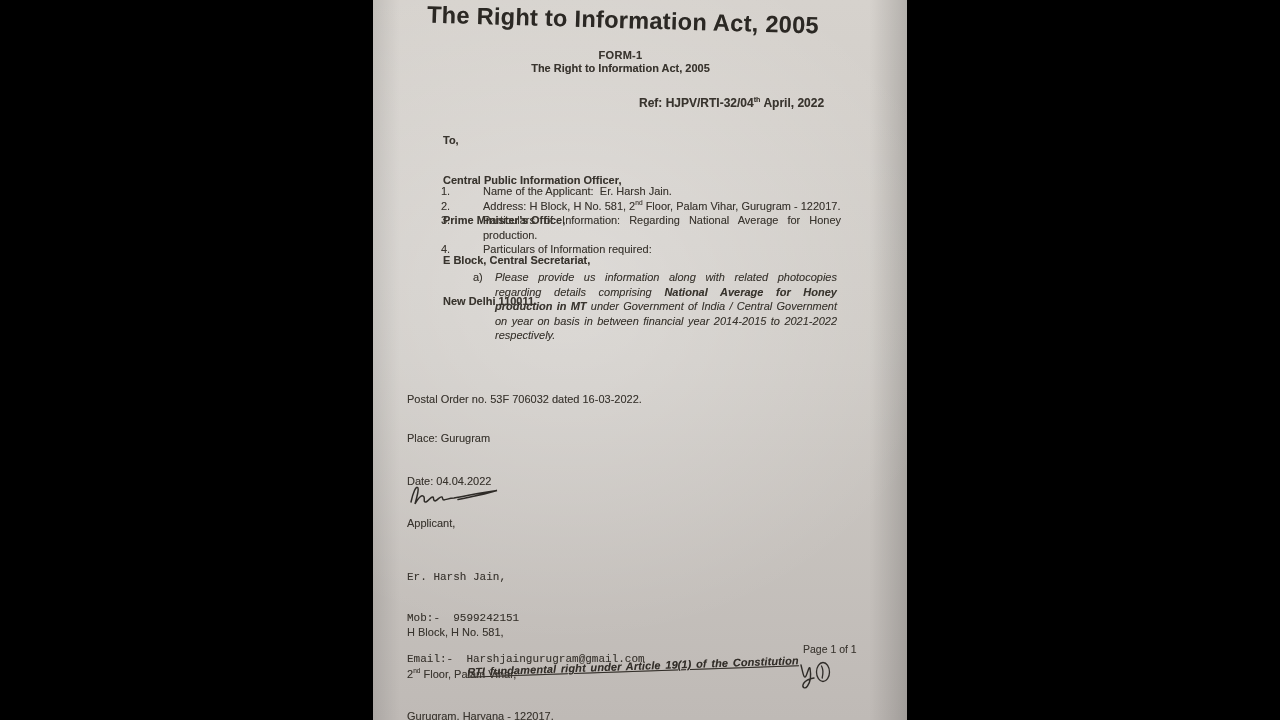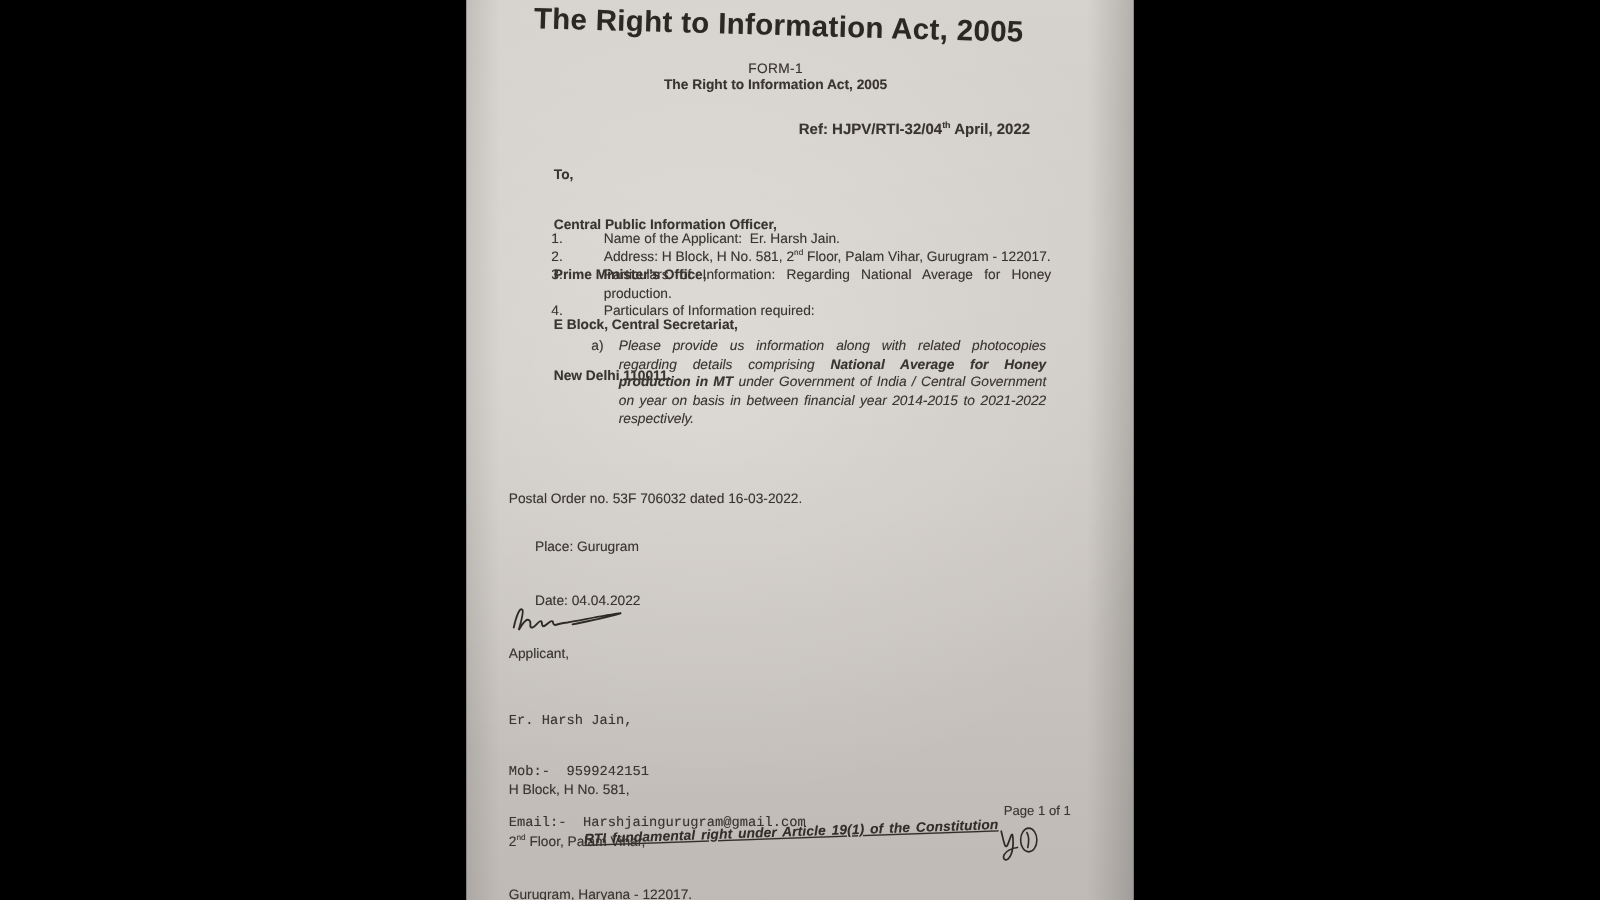--- a/index.html
+++ b/index.html
@@ -29,21 +29,21 @@
   .doc-title {
     top: 7px; left: 28px; width: 444px;
     text-align: center;
     font-size: 23.5px; font-weight: bold; letter-spacing: 0.3px;
     transform: rotate(1.6deg);
     color: #2b2824;
     white-space: nowrap;
   }
   .form-head { top: 49px; left: 30px; width: 435px; text-align: center; line-height: 12.6px; }
   .form-head div { position: static; }
-  .form-head .fh-form  { font-size: 11px; font-weight: normal; letter-spacing: 0.3px; }
+  .form-head .fh-form  { font-size: 11px; font-weight: bold; letter-spacing: 0.3px; }
   .form-head .fh-sub   { font-size: 10.8px; }
   .form-head .fh-act   { font-size: 11px; font-weight: bold; }
 
   .ref-line { top: 96px; left: 266px; font-size: 12px; font-weight: bold; white-space: pre; }
   .ref-line span, .ref-line sup { position: static; }
 
   .recipient { top: 107px; left: 34px; font-size: 11px; font-weight: bold; line-height: 13.4px; white-space: pre; }
   .recipient div { position: static; margin-left: 36px; }
 
   .numbered-list { top: 184px; left: 68px; width: 400px; font-size: 11px; line-height: 14.5px; }
@@ -56,21 +56,21 @@
 
   .sub-request { top: 270px; left: 100px; width: 364px; font-size: 11px; line-height: 14.6px; display: flex; }
   .sub-request .label { position: static; width: 22px; flex: none; }
   .sub-request .stext { position: static; flex: 1; text-align: justify; white-space: pre-wrap; font-style: italic; }
   .sub-request .stext span, .sub-request .stext sup { position: static; }
 
   .fee-note { top: 364px; left: 34px; font-size: 11px; line-height: 14px; white-space: pre; }
   .fee-note div { position: static; }
 
   .place-date { top: 403px; left: 34px; font-size: 11px; line-height: 14.2px; white-space: pre; }
-  .place-date div { position: static; margin-left: 21px; }
+  .place-date div { position: static; }
 
   .signature-svg { top: 477px; left: 33px; width: 100px; height: 32px; }
   .applicant-label { top: 517px; left: 34px; font-size: 11px; }
 
   .contact-block { top: 544px; left: 34px; font-size: 11px; line-height: 13.6px; white-space: pre; font-family: Liberation Mono, monospace; }
   .contact-block div { position: static; }
 
   .addr-block { top: 597px; left: 34px; font-size: 11px; line-height: 14px; white-space: pre; }
   .addr-block div, .addr-block span, .addr-block sup { position: static; }
 

